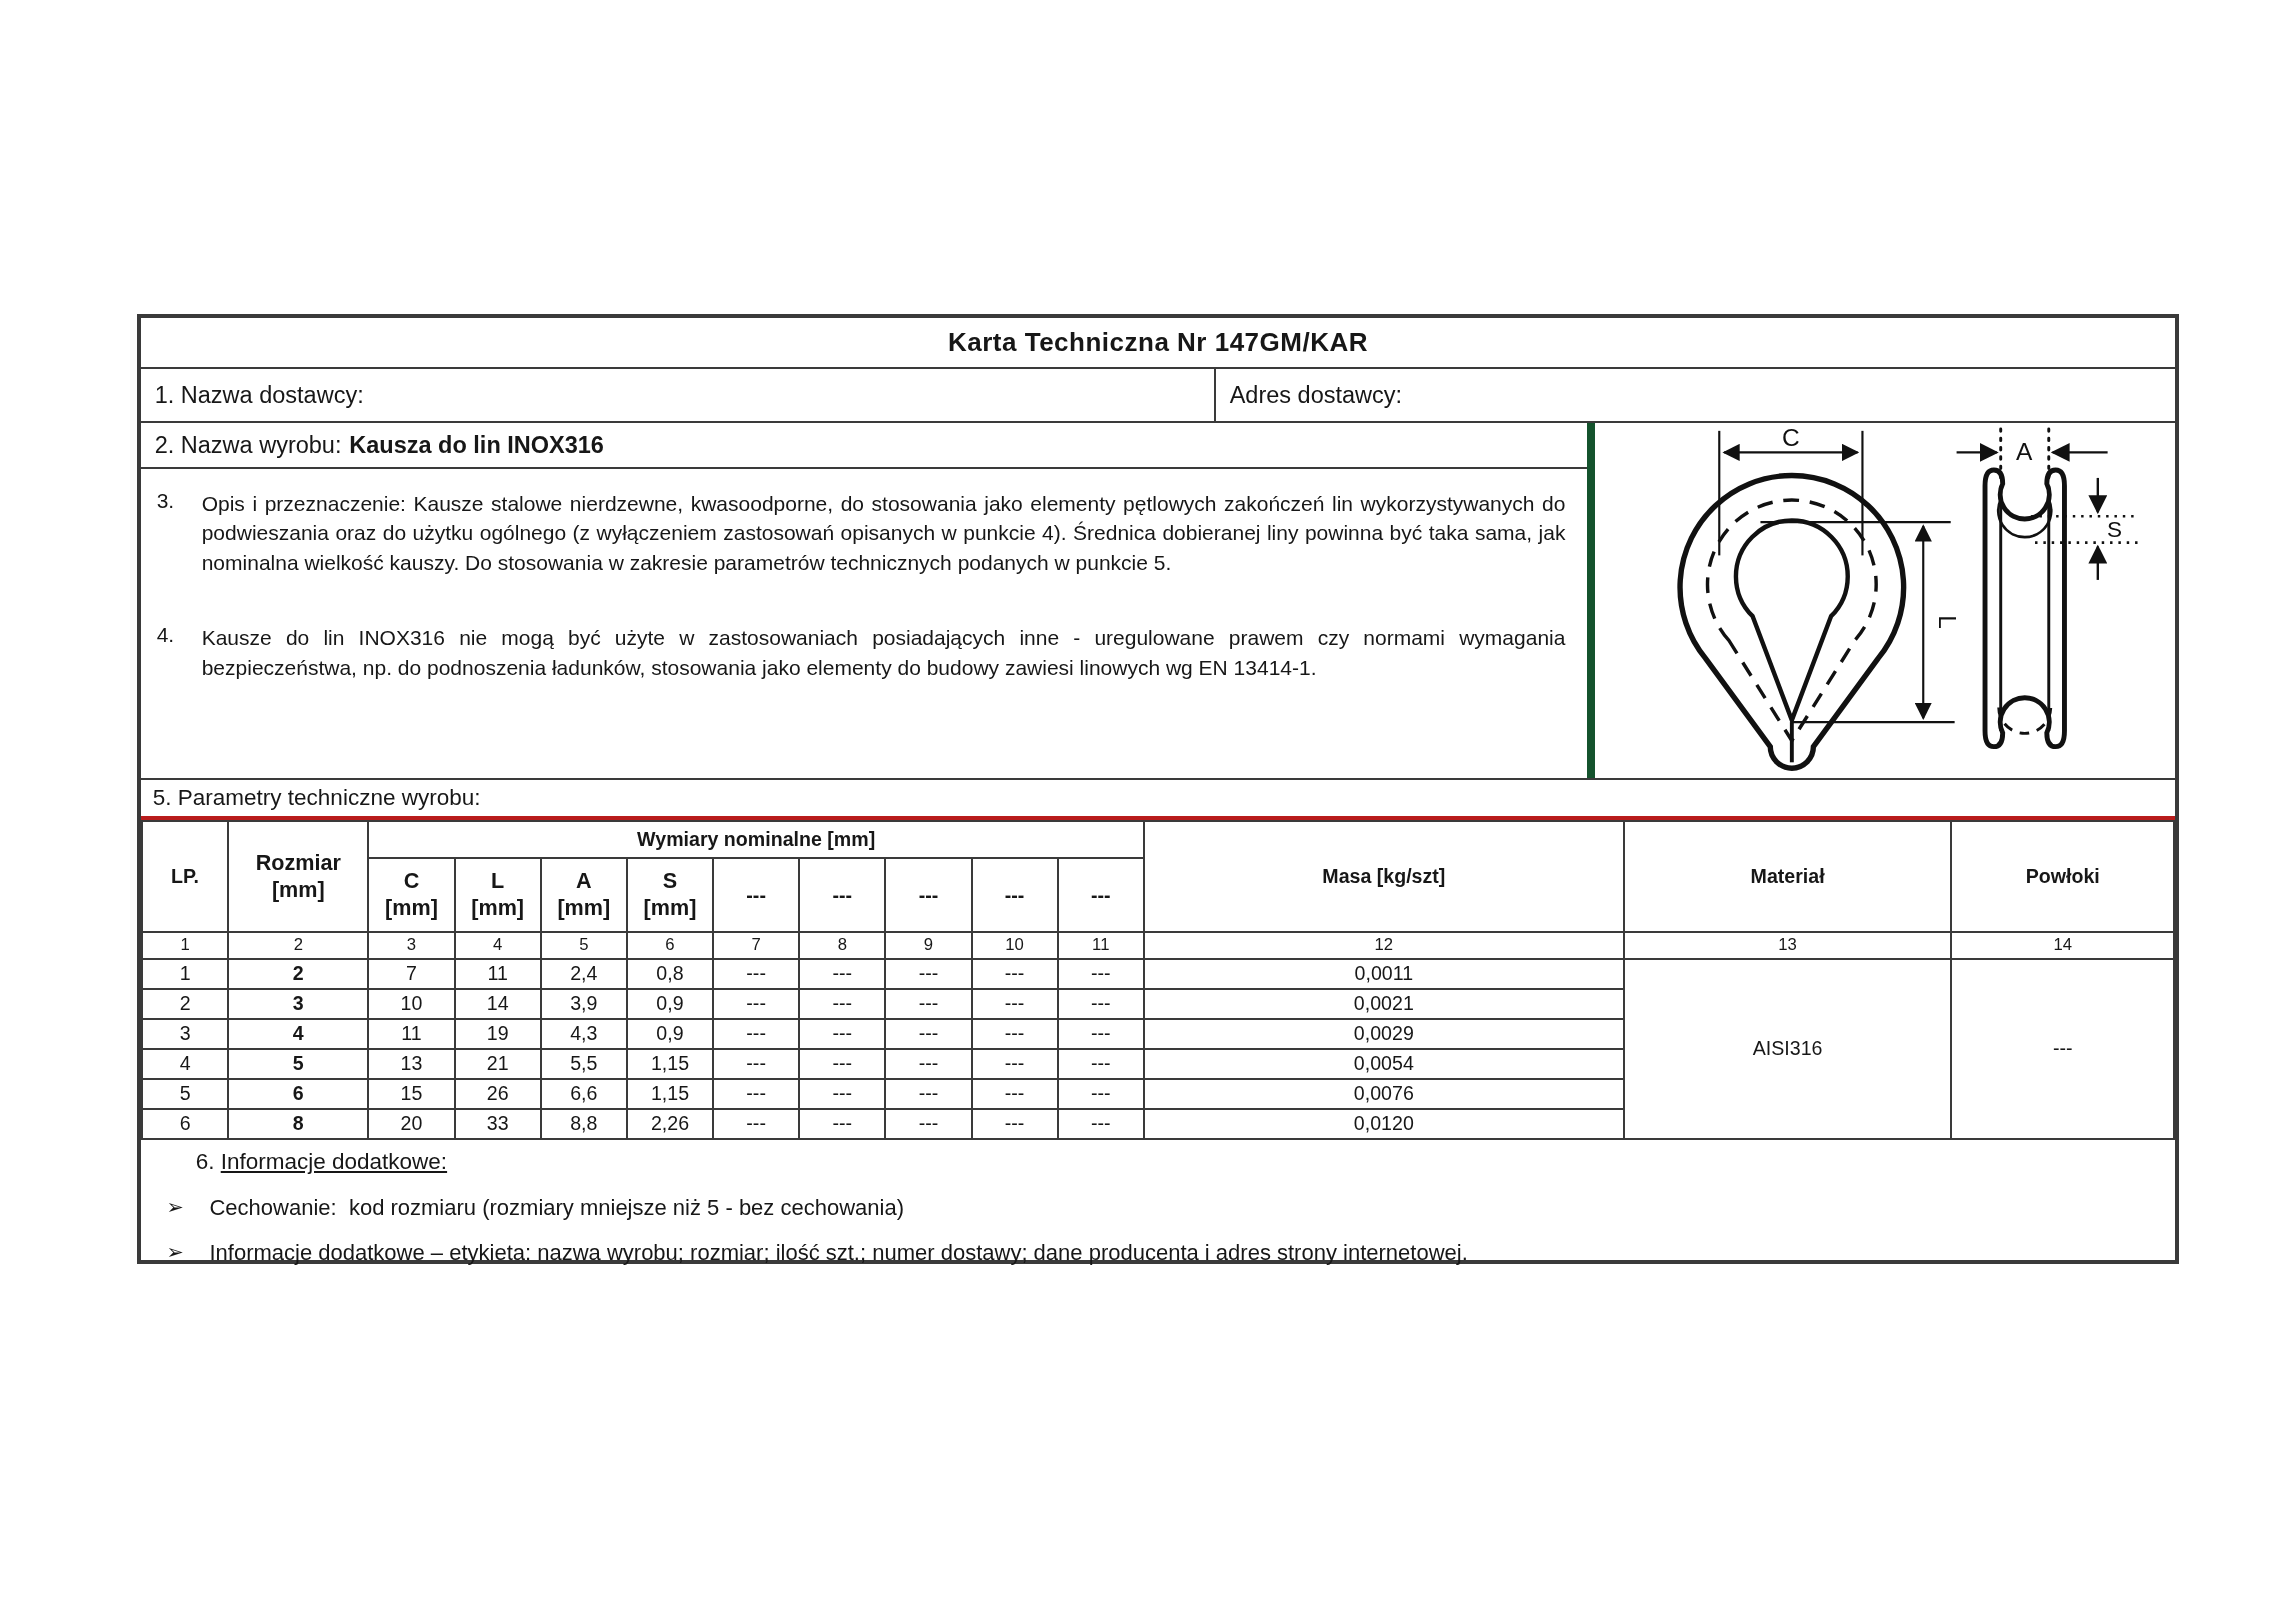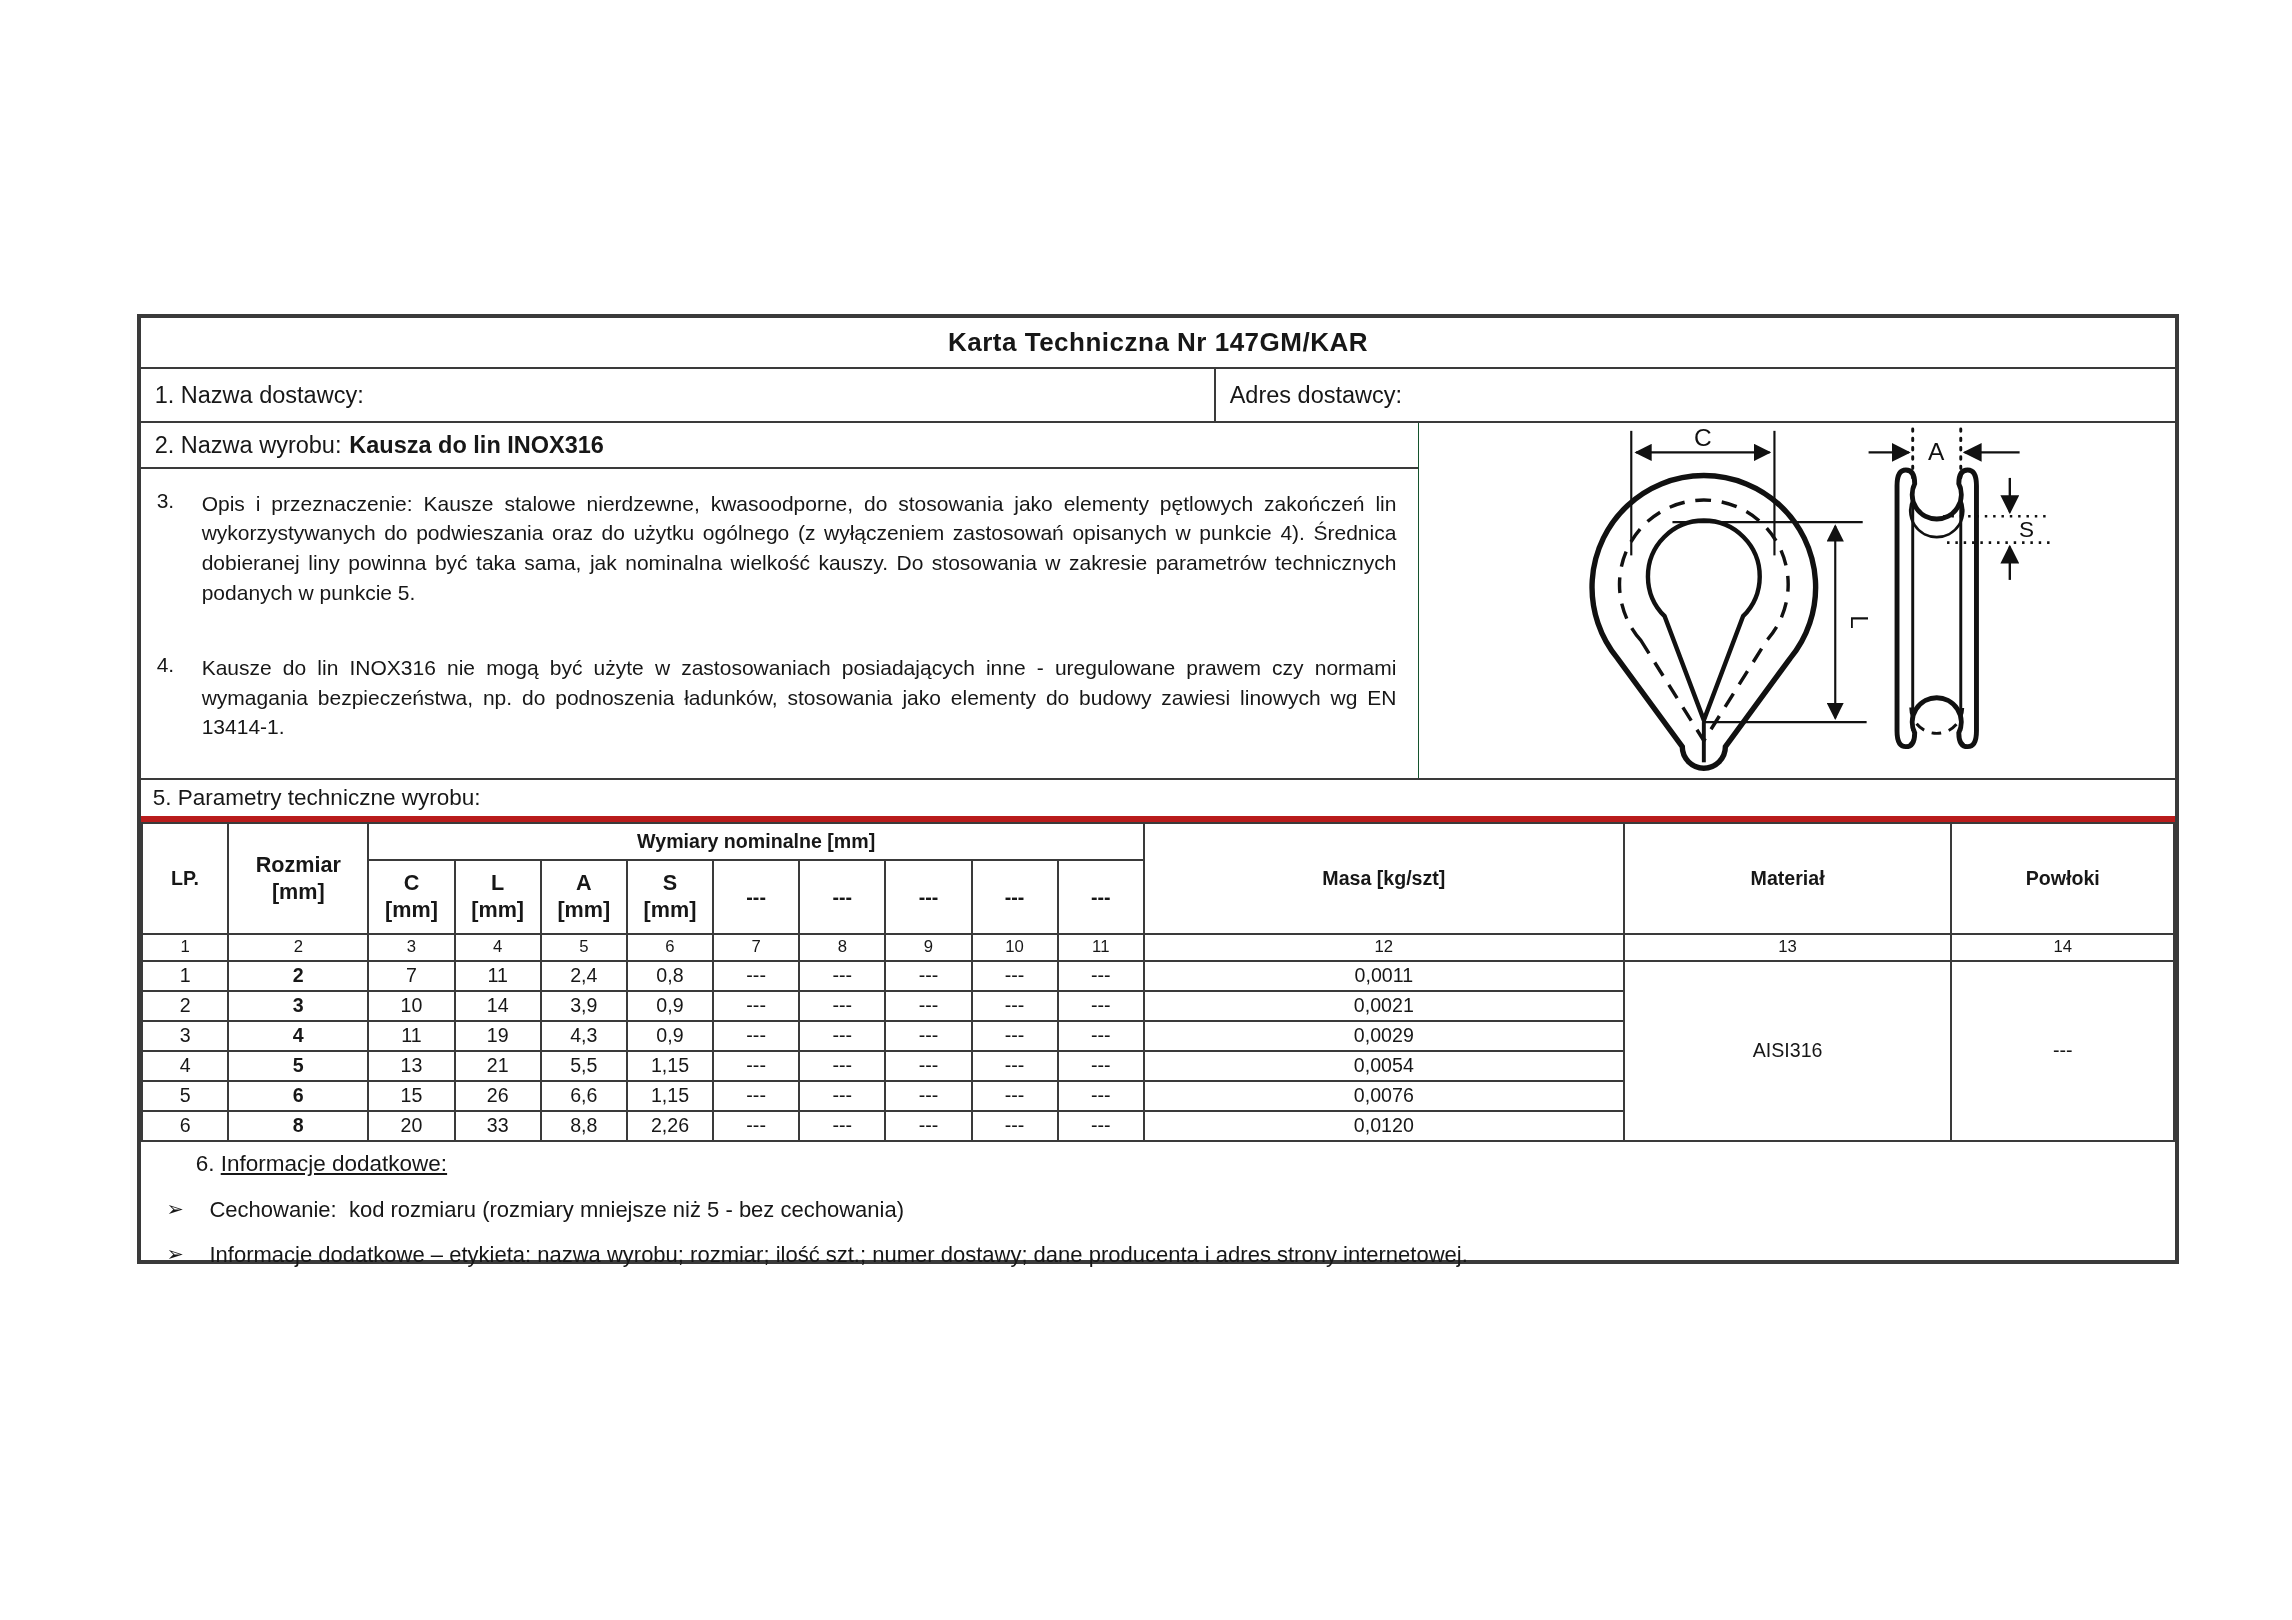--- a/index.html
+++ b/index.html
@@ -6,30 +6,30 @@
     font-family:"Liberation Sans", sans-serif;color:#171717;}
   .sheet{position:absolute;left:137px;top:314px;width:2042px;height:950px;
     border:4.9px solid #3a3a3a;box-sizing:border-box;background:#fff;display:flex;flex-direction:column;}
   .title-row{height:49px;flex:none;border-bottom:2px solid #3a3a3a;display:flex;align-items:center;justify-content:center;
     font-size:26px;font-weight:bold;letter-spacing:0.5px;}
   .supplier-row{height:52px;flex:none;display:flex;border-bottom:2px solid #3a3a3a;font-size:23.5px;}
   .supplier-cell{display:flex;align-items:center;padding-left:13.7px;box-sizing:border-box;}
   .supplier-cell.name{width:1075px;border-right:2px solid #3a3a3a;}
   .supplier-cell.addr{flex:1;text-align:right;}
   .main{display:flex;height:355px;flex:none;border-bottom:2.9px solid #3a3a3a;}
-  .main-left{width:1278px;flex:none;border-right:1px solid #14532d;box-sizing:border-box;}
+  .main-left{width:1454px;flex:none;border-right:8px solid #14532d;box-sizing:border-box;}
   .product-row{height:44px;border-bottom:2px solid #3a3a3a;display:flex;align-items:center;padding-left:13.7px;font-size:23.5px;}
   .product-row b{margin-left:7.8px;}
   .desc{padding:19.6px 21.6px 0 15.7px;font-size:21px;}
   .desc-item{display:flex;margin-bottom:45px;}
   .desc-num{width:45px;flex:none;}
   .desc-text{flex:1;text-align:justify;line-height:1.42;}
   .drawing-panel{flex:1;position:relative;}
   .drawing-panel svg{display:block;width:100%;height:100%;}
-  .section5-row{height:36px;flex:none;border-bottom:6px solid #b91c1c;display:flex;align-items:center;
+  .section5-row{height:36px;flex:none;border-bottom:4px solid #b91c1c;display:flex;align-items:center;
     padding-left:11.8px;font-size:22.5px;}
   table.params{border-collapse:collapse;table-layout:fixed;width:100%;flex:none;}
   table.params td{border:2px solid #3a3a3a;text-align:center;vertical-align:middle;padding:0;font-size:19.6px;}
   tr.h1{height:37px;} tr.h2{height:74px;} tr.nums{height:26.5px;} tr.datarow{height:30px;}
   td.b{font-weight:bold;font-size:21.6px;}
   tr.nums td{font-size:16.7px;font-weight:normal;}
   td.c-roz{font-weight:bold;}
   .sub2{font-weight:bold;font-size:21.6px;line-height:1.25;}
   .section6{flex:1;padding:9.8px 13.7px 0 13.7px;font-size:22.5px;}
   .s6-head{margin-bottom:15.7px;margin-left:41px;}

